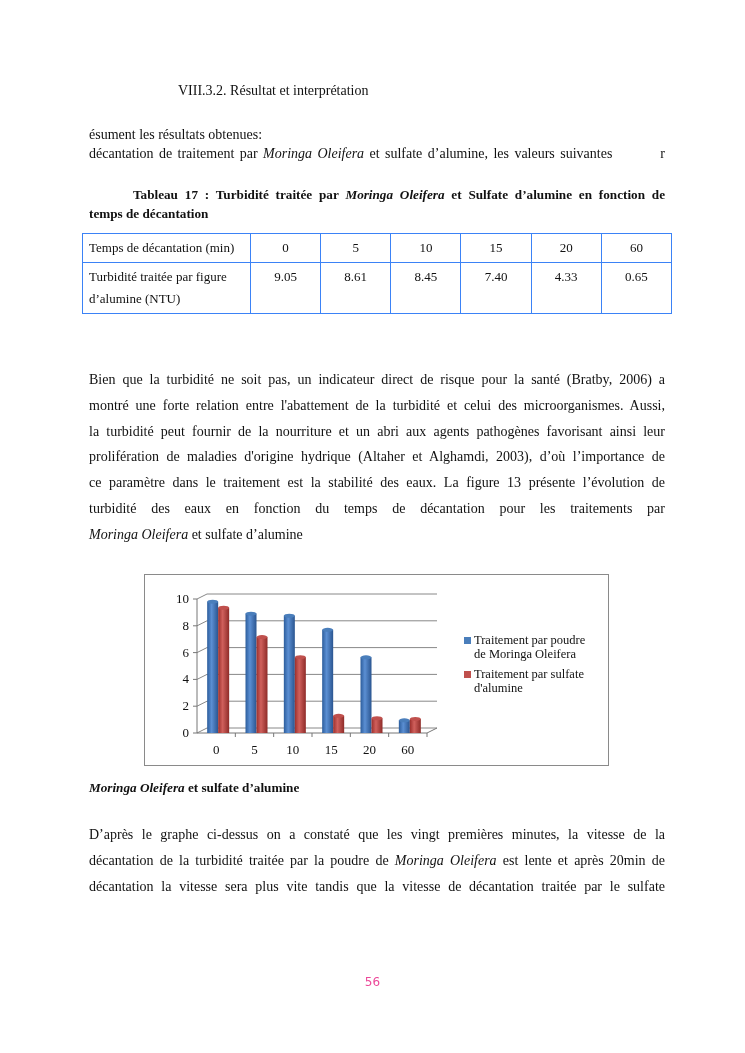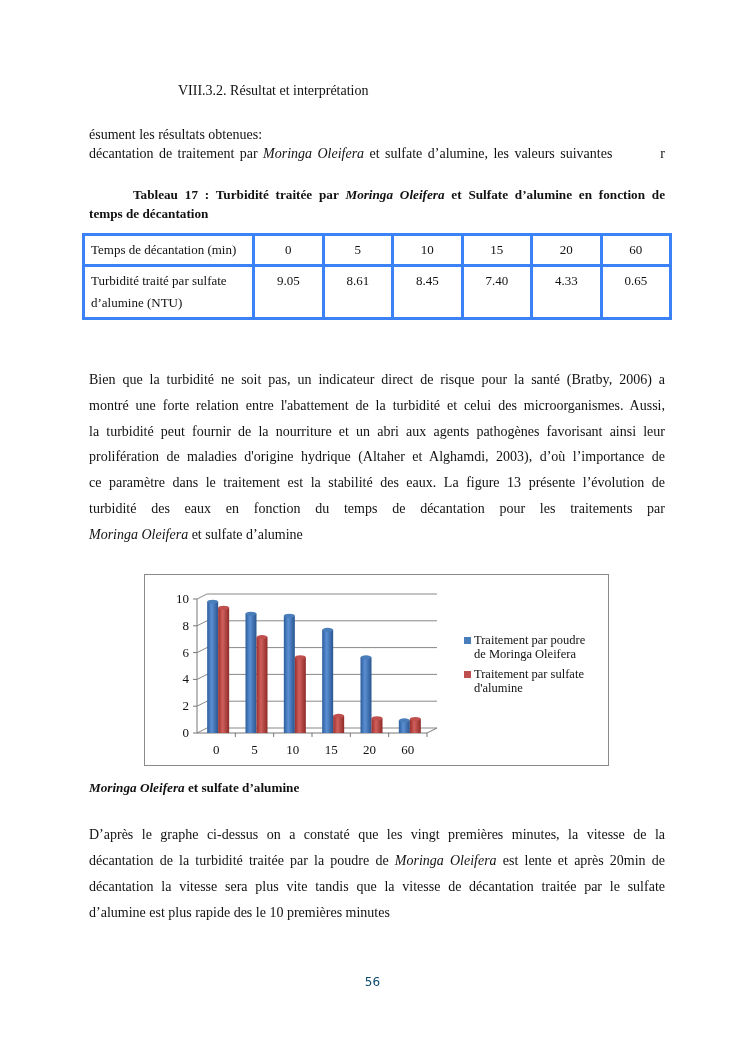--- a/index.html
+++ b/index.html
@@ -7,33 +7,33 @@
   .abs { position:absolute; }
   .section-title { left:178px; top:83px; font-size:14px; }
   .para { left:89px; width:576px; font-size:14px; text-align:justify; }
   .p1 { top:125px; line-height:19px; }
   .p1 .line { display:block; text-align:justify; text-align-last:justify; }
   .p1 .line.last { text-align-last:left; }
   .caption-tab { left:89px; top:185px; width:576px; font-size:13.2px; font-weight:bold; line-height:19px; text-align:justify; }
   .caption-tab .l1 { display:block; text-align:justify; text-align-last:justify; padding-left:44px; }
   i { font-style:italic; }
   table.data { position:absolute; left:82px; top:233px; width:590px; border-collapse:collapse; font-size:13px; }
-  table.data td { border:3px solid #3b82f6; vertical-align:top; padding:3px 6px; line-height:22px; text-align:center; }
+  table.data td { border:1px solid #3b82f6; vertical-align:top; padding:3px 6px; line-height:22px; text-align:center; }
   table.data td.rowhead { text-align:left; width:155px; }
   .p2 { top:367px; line-height:25.8px; }
   .p2 .line { display:block; text-align:justify; text-align-last:justify; }
   .p2 .line.last { text-align-last:left; }
   .chart-frame { left:144px; top:574px; width:463px; height:190px; border:1px solid #8a8a8a; background:#fff; }
   .fig-caption { left:89px; top:775px; width:576px; font-size:13.2px; font-weight:bold; line-height:26px; }
   .fig-caption .line { display:block; text-align:justify; text-align-last:justify; }
   .fig-caption .line.last { text-align-last:left; }
   .p3 { top:822px; line-height:26px; }
   .p3 .line { display:block; text-align:justify; text-align-last:justify; }
   .p3 .line.last { text-align-last:left; }
-  .page-number { left:0; width:745px; top:975px; text-align:center; font-family:"DejaVu Sans", sans-serif; font-size:12px; color:#0c4a6e; }
+  .page-number { left:0; width:745px; top:975px; text-align:center; font-family:"DejaVu Sans", sans-serif; font-size:12px; color:#ec4899; }
   svg text { font-family:"Liberation Serif", serif; }
 </style>
 </head>
 <body>
 
 <div class="abs section-title">VIII.3.2. Résultat et interprétation</div>
 
 <div class="abs para p1">
   <span class="line last">ésument les résultats obtenues:</span>
   <span class="line"><span>décantation de traitement par </span><i>Moringa Oleifera</i><span> et sulfate d’alumine, les valeurs suivantes</span><span style="display:inline-block;width:48px"></span><span>r</span></span>
@@ -49,21 +49,21 @@
       <tr>
     <td class="rowhead">Temps de décantation (min)</td>
     <td>0</td>
     <td>5</td>
     <td>10</td>
     <td>15</td>
     <td>20</td>
     <td>60</td>
   </tr>
   <tr>
-    <td class="rowhead"><span>Turbidité traité par sulfate</span><br><span>d’alumine (NTU)</span></td>
+    <td class="rowhead"><span>Turbidité traitée par figure</span><br><span>d’alumine (NTU)</span></td>
     <td>9.05</td>
     <td>8.61</td>
     <td>8.45</td>
     <td>7.40</td>
     <td>4.33</td>
     <td>0.65</td>
   </tr>
 </tbody>
   </table>
 
@@ -200,16 +200,15 @@
 </div>
 
 <div class="abs fig-caption">
   <span class="line last"><i>Moringa Oleifera</i><span> et sulfate d’alumine</span></span>
 </div>
 
 <div class="abs para p3">
   <span class="line">D’après le graphe ci-dessus on a constaté que les vingt premières minutes, la vitesse de la</span>
   <span class="line"><span>décantation de la turbidité traitée par la poudre de </span><i>Moringa Oleifera</i><span> est lente et après 20min de</span></span>
   <span class="line">décantation la vitesse sera plus vite tandis que la vitesse de décantation traitée par le sulfate</span>
-  <span class="line last">d’alumine est plus rapide des le 10 premières minutes</span>
 </div>
 
 <div class="abs page-number">56</div>
 
 </body></html>

